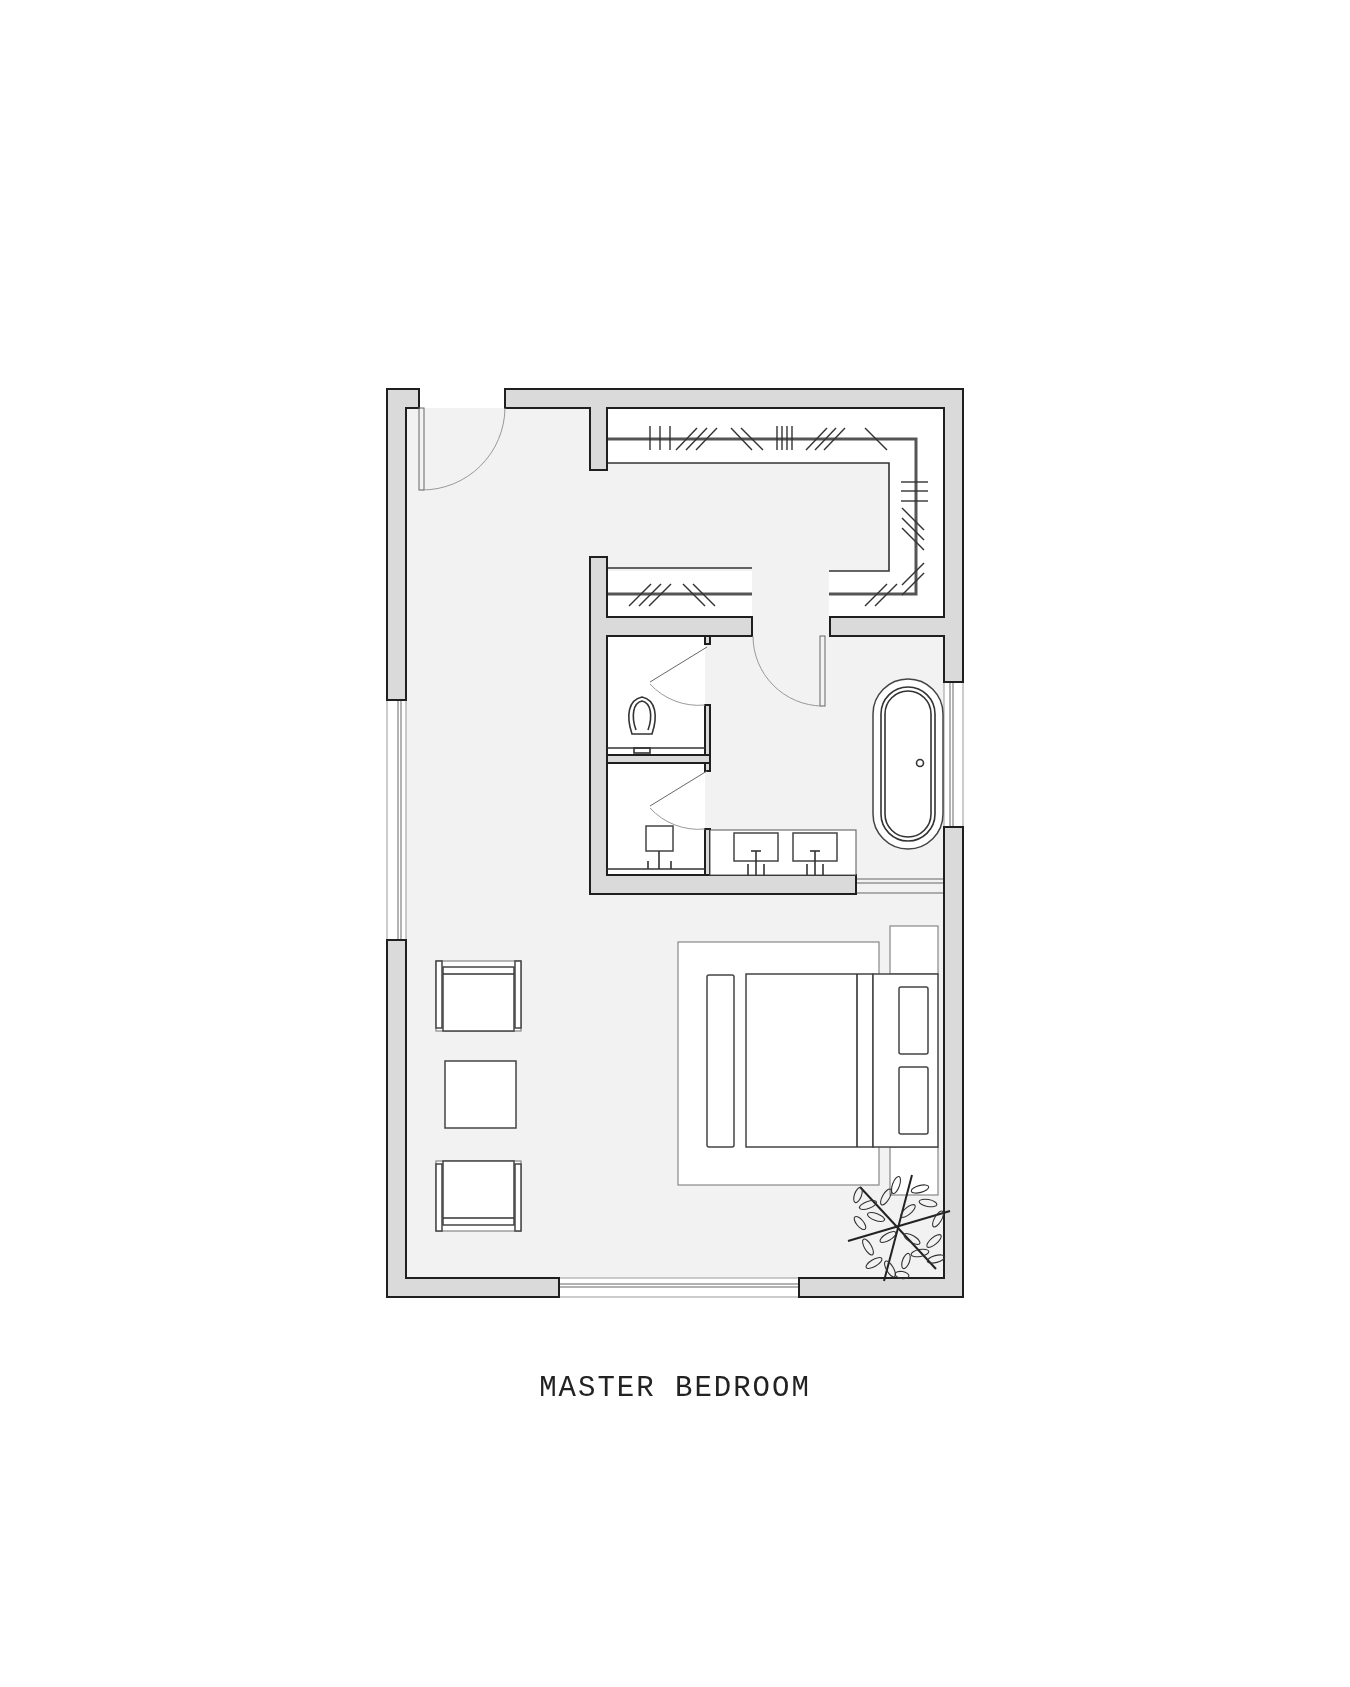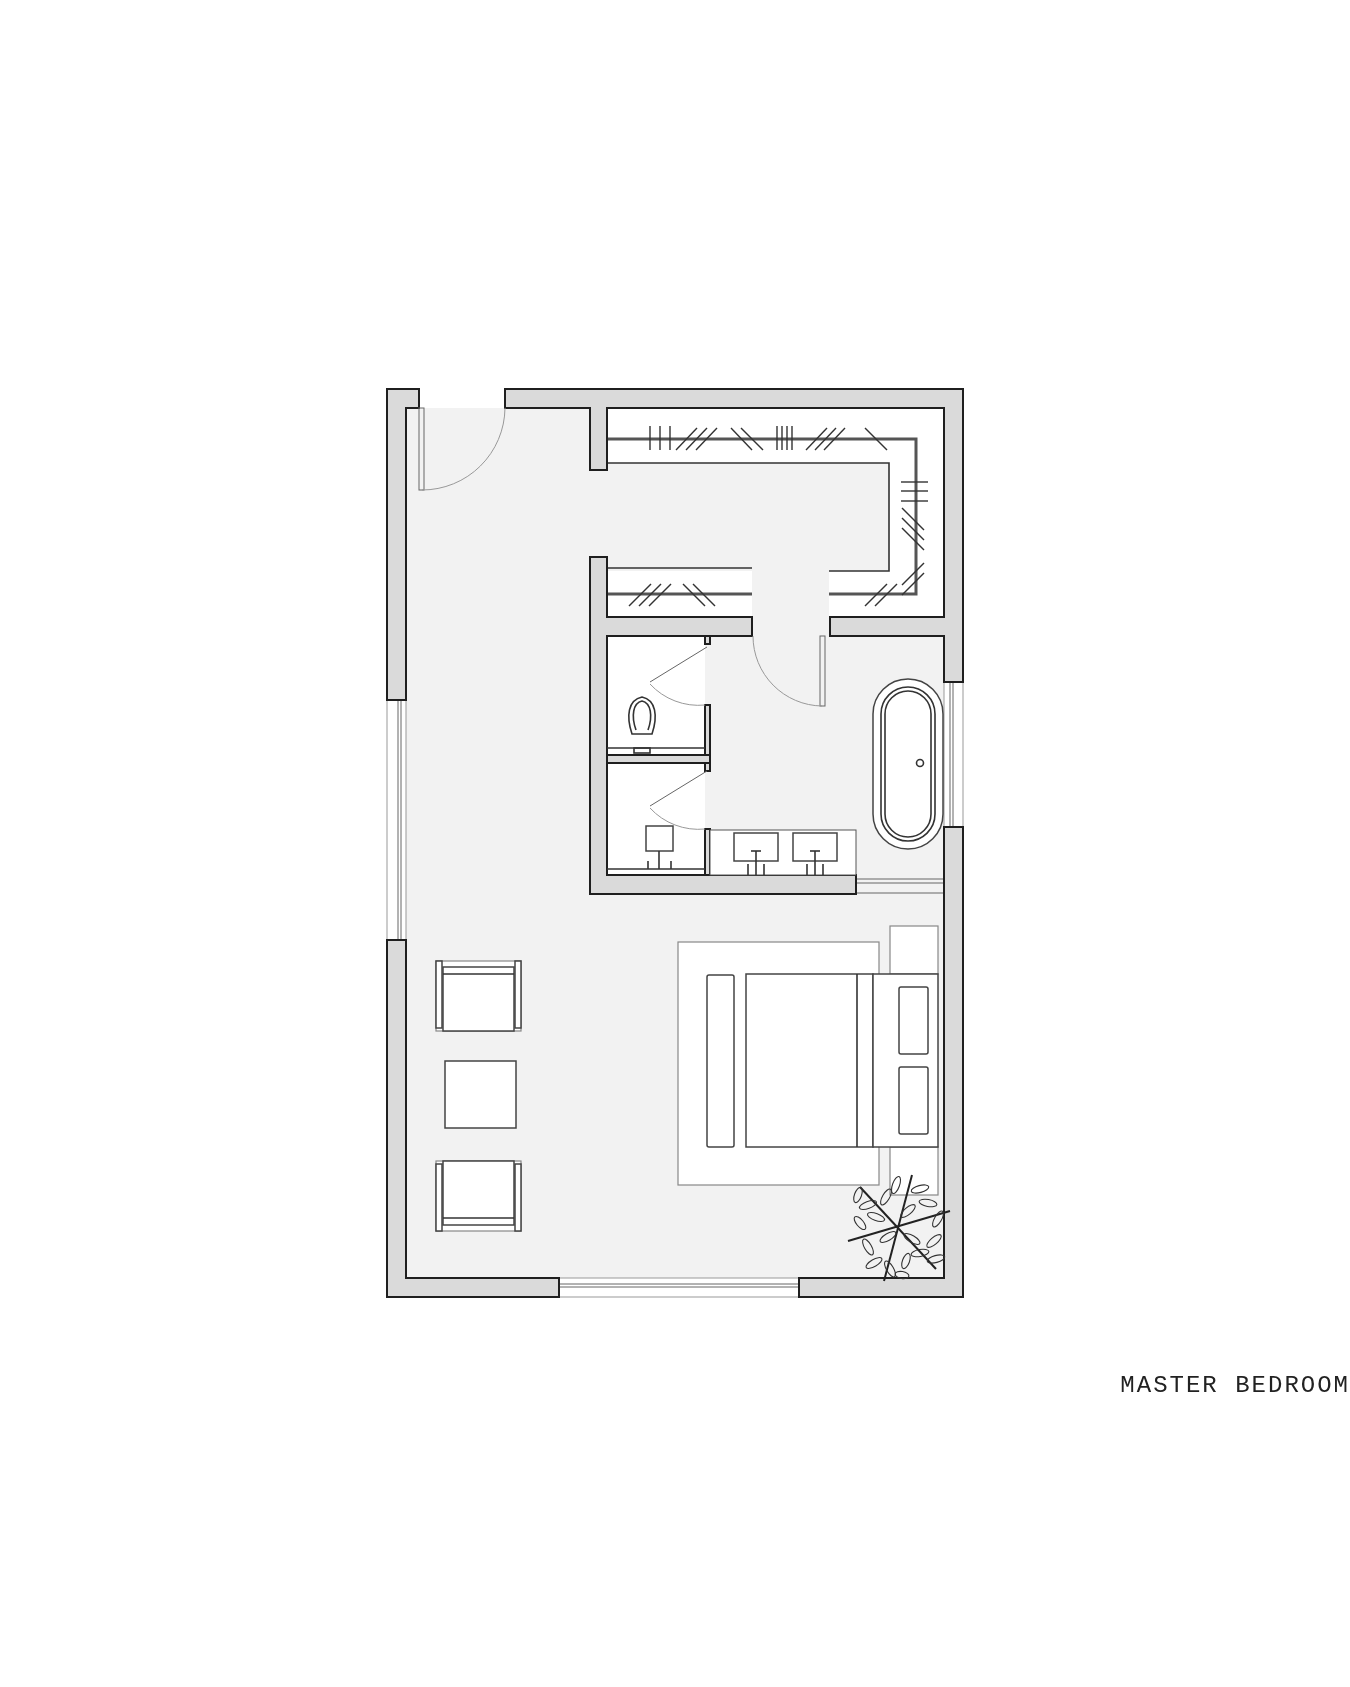--- a/index.html
+++ b/index.html
@@ -1,22 +1,22 @@
 <!DOCTYPE html>
 <html><head>
   <meta charset="utf-8">
   <style>
     html, body { margin: 0; padding: 0; background: #ffffff; }
     body { width: 1350px; height: 1687px; position: relative; overflow: hidden; }
     #plan { position: absolute; left: 0; top: 0; width: 1350px; height: 1687px; }
     .title {
       position: absolute; left: 0; width: 1350px; top: 1372px;
-      text-align: right;
+      text-align: center;
       font-family: "Liberation Mono", "DejaVu Sans Mono", monospace;
-      font-size: 24px; letter-spacing: 2px; color: #222222;
+      font-size: 29px; letter-spacing: 2px; color: #222222;
     }
     .wall { fill: #dadada; stroke: #1f1f1f; stroke-width: 2; }
     .floor { fill: #f2f2f2; }
     .white { fill: #ffffff; }
     .ln { fill: none; stroke: #333333; stroke-width: 1.6; }
     .thin { fill: none; stroke: #666666; stroke-width: 1; }
     .rod { stroke: #555555; stroke-width: 3; fill: none; }
     .hang { stroke: #333333; stroke-width: 1.4; }
     .furn { fill: #ffffff; stroke: #444444; stroke-width: 1.5; }
     .furn-soft { fill: #ffffff; stroke: #888888; stroke-width: 1.2; }

